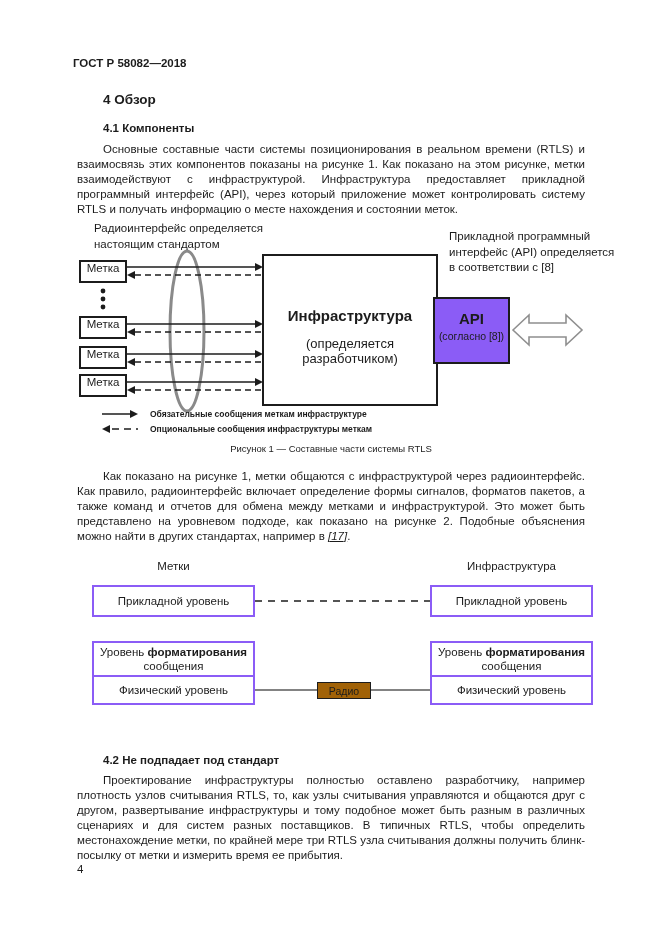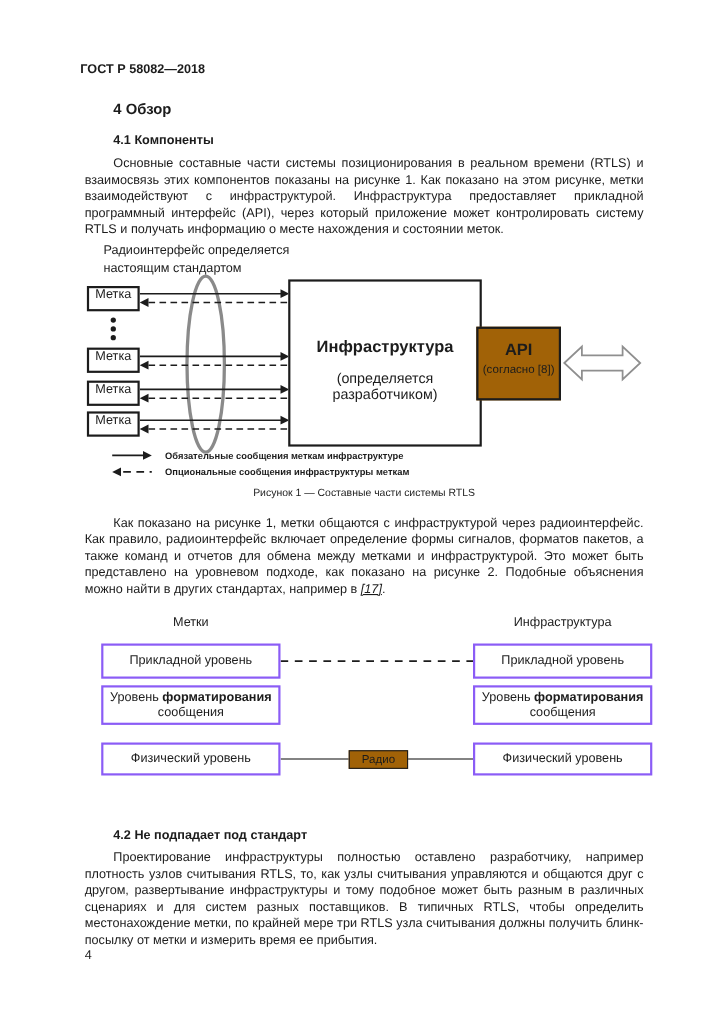--- a/index.html
+++ b/index.html
@@ -41,21 +41,21 @@
   }
   .t1 { top:41px; } .t2 { top:97px; } .t3 { top:127px; } .t4 { top:155px; }
   .infra {
     position:absolute; left:185px; top:35px; width:176px; height:152px;
     border:2px solid #1c1c1c; background:#fff; text-align:center;
   }
   .infra-title { font-size:15px; font-weight:bold; margin-top:51px; }
   .infra-sub { font-size:13px; line-height:15px; white-space:pre-line; margin-top:12px; }
   .apibox {
     position:absolute; left:356px; top:78px; width:77px; height:67px;
-    border:2px solid #1c1c1c; background:#a16207; text-align:center; z-index:2;
+    border:2px solid #1c1c1c; background:#8b5cf6; text-align:center; z-index:2;
   }
   .api-title { font-size:15px; font-weight:bold; margin-top:11px; }
   .api-sub { font-size:10.5px; margin-top:3px; }
   .legend-text {
     position:absolute; left:73px;
     font-size:8.5px; font-weight:bold; line-height:10px; white-space:nowrap;
   }
   .lt1 { top:190px; } .lt2 { top:205px; }
   .caption {
     position:absolute; left:0; width:508px; text-align:center;
@@ -67,21 +67,21 @@
   .fig2 { position:relative; width:508px; height:175px; margin-top:16px; }
   .f2col { position:absolute; top:0; width:163px; text-align:center; font-size:11.5px; }
   .f2col-l { left:15px; } .f2col-r { left:353px; }
   .f2box {
     position:absolute; width:163px; border:2px solid #8b5cf6; background:#fff;
     display:flex; align-items:center; justify-content:center;
     font-size:11.5px; text-align:center; line-height:14px;
   }
   .col-l { left:15px; } .col-r { left:353px; }
   .row-app { top:25px; height:32px; }
-  .row-fmt { top:63px; height:36px; }
+  .row-fmt { top:81px; height:36px; }
   .row-phys { top:115px; height:30px; }
   .bold { font-weight:bold; }
   .radiobox {
     position:absolute; left:240px; top:122px; width:54px; height:17px;
     border:1.5px solid #1c1c1c; background:#a16207;
     display:flex; align-items:center; justify-content:center; font-size:10.5px; z-index:2;
   }
   .c2 { top:157px; }
 </style>
 </head>
@@ -136,20 +136,23 @@
         <polygon points="53,191 61,195 53,199" stroke="none"></polygon>
       </g>
       <g stroke="#1c1c1c" stroke-width="1.5" fill="#1c1c1c">
         <polygon points="25,210 33,206 33,214" stroke="none"></polygon>
         <line x1="35" y1="210" x2="61" y2="210" stroke-dasharray="7,5"></line>
       </g>
     </svg>
 
     <div class="f1-note f1-note-radio">Радиоинтерфейс определяется
 настоящим стандартом</div>
+    <div class="f1-note f1-note-api">Прикладной программный
+интерфейс (API) определяется
+в соответствии с [8]</div>
 
     <div class="tagbox t1">
         <span>Метка</span>
       </div>
     <div class="tagbox t2">
         <span>Метка</span>
       </div>
     <div class="tagbox t3">
         <span>Метка</span>
       </div>

